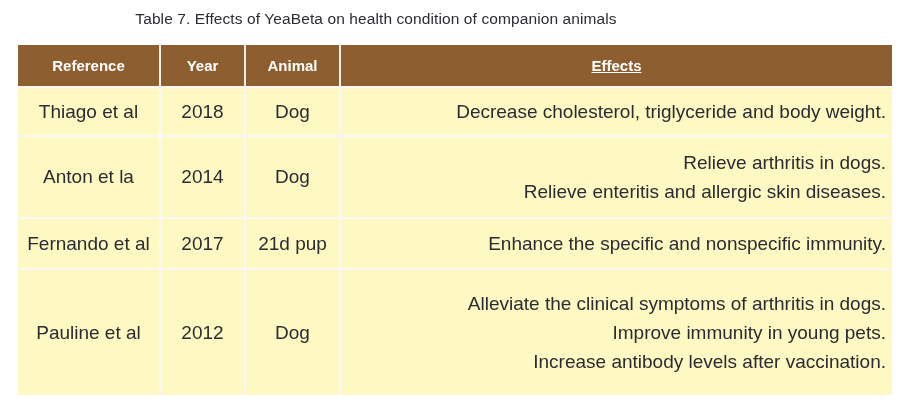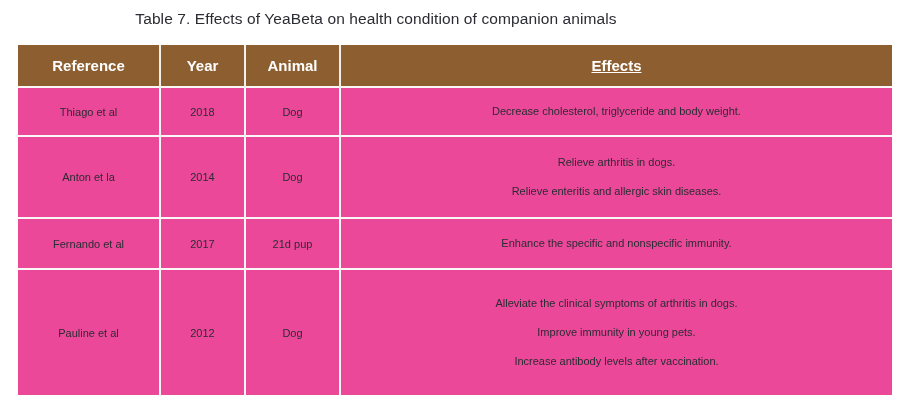--- a/index.html
+++ b/index.html
@@ -62,45 +62,45 @@
     vertical-align: middle;
     border-right: 2px solid #f3efeb;
     box-sizing: border-box;
   }
   thead th:last-child {
     border-right: none;
     text-decoration: underline;
   }
 
   tbody td {
-    background: #ec4899;
+    background: #fef9c3;
     border-top: 2px solid #faf8f6;
     border-right: 2px solid #faf8f6;
-    font-size: 11px;
+    font-size: 19px;
     color: #2b2b33;
     vertical-align: middle;
     box-sizing: border-box;
   }
   tbody td:last-child {
     border-right: none;
   }
   tbody tr:first-child td {
     border-top: 2px solid #faf8f6;
   }
 
   td.cell-ref,
   td.cell-year,
   td.cell-animal {
     text-align: center;
     padding: 6px 4px;
   }
 
   td.cell-effects {
-    text-align: center;
-    padding: 9px 14px 9px 14px;
+    text-align: right;
+    padding: 9px 6px 9px 14px;
   }
 
   .effect-line {
     display: block;
     line-height: 19px;
     padding: 5px 0;
     white-space: nowrap;
   }
 
   .row-h1 td { height: 44px; }

